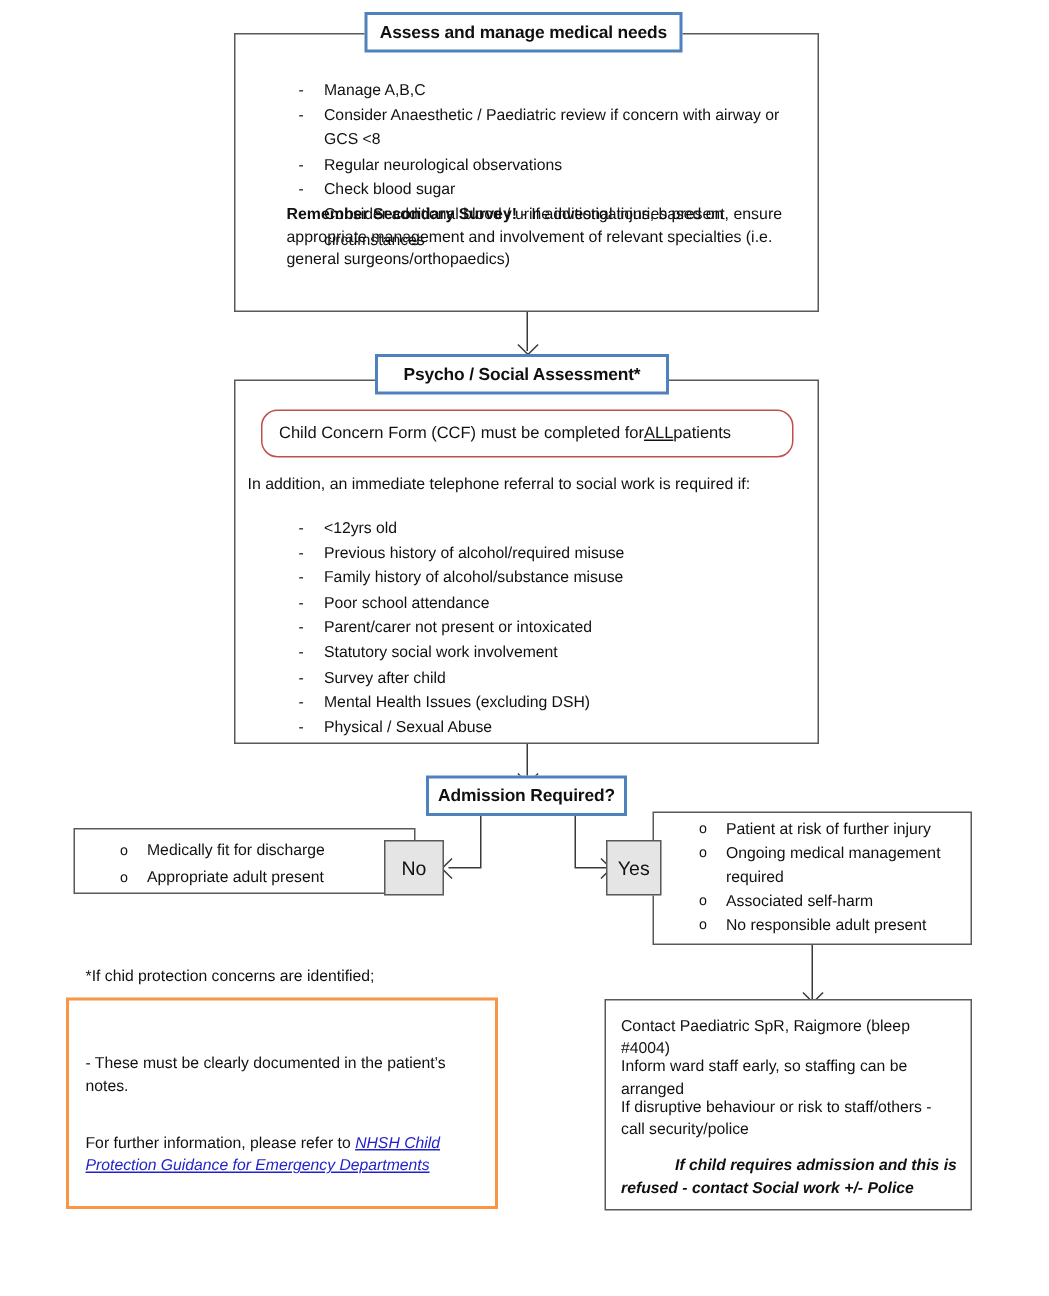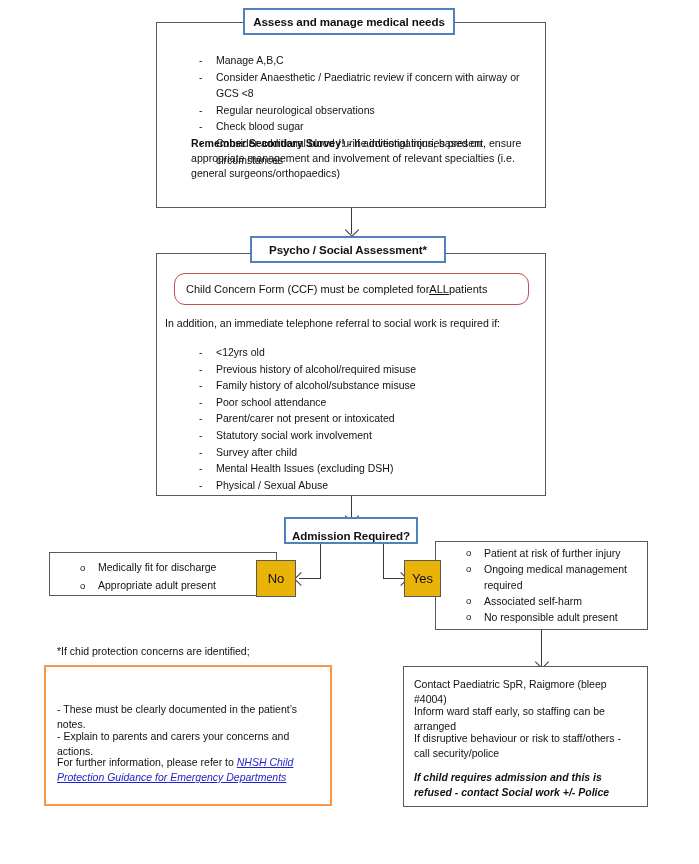--- a/index.html
+++ b/index.html
@@ -115,34 +115,34 @@
   }
   .circle-list.wrap li { line-height: 16px; }
 
   .note-line {
     position: absolute;
     font-size: 10.5px;
     line-height: 15px;
     color: #111111;
   }
   .note-line i { font-style: italic; }
-  .note-line b { font-weight: bold; }
+  .note-line b { font-weight: bold; margin-left: 36px; }
 
   .link {
     color: #2222CC;
     font-style: italic;
     text-decoration: underline;
   }
 
   
   .decision {
     position: absolute;
     box-sizing: border-box;
     border: 1.4px solid #595959;
-    background: #eab308;
+    background: #e5e5e5;
     display: flex;
     align-items: center;
     justify-content: center;
     font-size: 13px;
     color: #111111;
     z-index: 6;
   }
 
   
   .vline {
@@ -213,21 +213,21 @@
     <li>Parent/carer not present or intoxicated</li>
     <li>Statutory social work involvement</li>
     <li>Survey after child</li>
     <li>Mental Health Issues (excluding DSH)</li>
     <li>Physical / Sexual Abuse</li>
   </ul>
 
   <div class="vline" style="left:351px; top:496px; height:24px;"></div>
   <div class="chev down" style="left:346.5px; top:511px;"></div>
 
-  <div class="title-chip" style="left:284px; top:517px; width:134px; height:27px;align-items:flex-end;">
+  <div class="title-chip" style="left:284px; top:517px; width:134px; height:27px;">
     <span>Admission Required?</span>
   </div>
 
   <div class="vline" style="left:320px; top:544px; height:34px;"></div>
   <div class="hline" style="left:299px; top:578px; width:22px;"></div>
   <div class="chev left" style="left:296px; top:573.5px;"></div>
 
   <div class="vline" style="left:383px; top:544px; height:34px;"></div>
   <div class="hline" style="left:383px; top:578px; width:22px;"></div>
   <div class="chev right" style="left:396px; top:573.5px;"></div>
@@ -254,21 +254,20 @@
     <li>No responsible adult present</li>
   </ul>
 
   <div class="vline" style="left:541px; top:630px; height:36px;"></div>
   <div class="chev down" style="left:536.5px; top:657px;"></div>
 
   <div class="box orange" style="left:44px; top:665px; width:288px; height:141px;"></div>
 
   <div class="note-line" style="left:57px; top:644px; width:262px;">*If chid protection concerns are identified;</div>
   <div class="note-line" style="left:57px; top:702px; width:262px;">- These must be clearly documented in the patient’s notes.</div>
-  <div class="note-line" style="left:57px; top:729px; width:262px;">- Explain to parents and carers your concerns and actions.</div>
   <div class="note-line" style="left:57px; top:755px; width:262px;"><span>For further information, please refer to </span><a class="link" href="#">NHSH Child Protection Guidance for Emergency Departments</a></div>
 
   <div class="box thin" style="left:403px; top:666px; width:245px; height:141px;"></div>
 
   <div class="note-line" style="left:414px; top:677px; width:224px;">Contact Paediatric SpR, Raigmore (bleep #4004)</div>
   <div class="note-line" style="left:414px; top:704px; width:224px;">Inform ward staff early, so staffing can be arranged</div>
   <div class="note-line" style="left:414px; top:731px; width:222px;">If disruptive behaviour or risk to staff/others - call security/police</div>
   <div class="note-line" style="left:414px; top:770px; width:224px;"><b><i>If child requires admission and this is refused - contact Social work +/- Police</i></b></div>
 
 </div>

